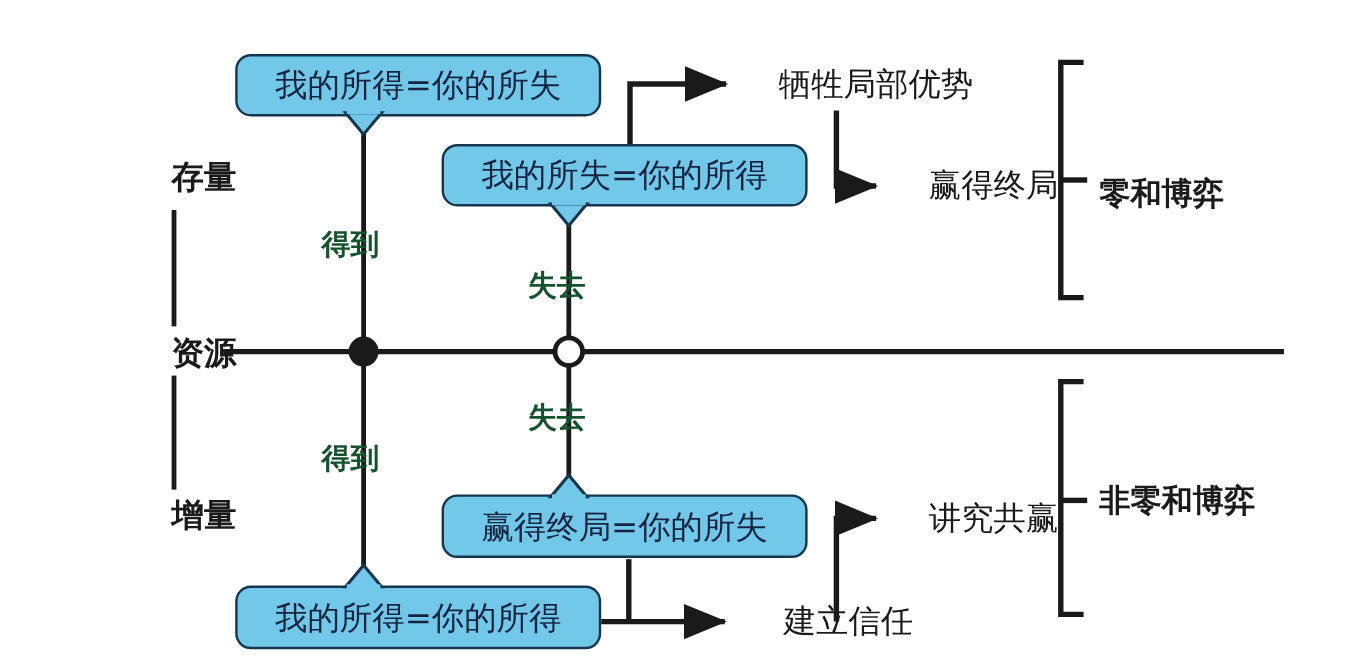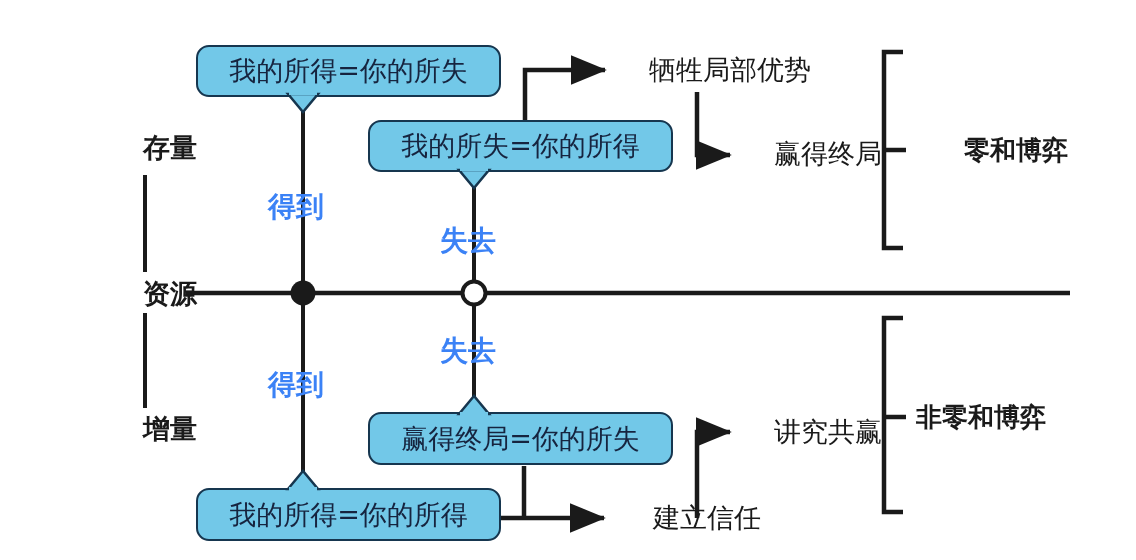--- a/index.html
+++ b/index.html
@@ -31,22 +31,22 @@
     font-size: 27px;
     color: #1a1a1a;
     white-space: nowrap;
     letter-spacing: 0px;
     margin-left: 32px;
   }
   .flow-label {
     position: absolute;
     font-family: Liberation Mono, monospace;
     font-weight: bold;
-    font-size: 28px;
-    color: #3b82f6;
+    font-size: 24px;
+    color: #14532d;
     white-space: nowrap;
   }
   .outcome-label {
     position: absolute;
     font-family: "DejaVu Serif", "Liberation Serif", serif;
     font-weight: normal;
     font-size: 27px;
     color: #1a1a1a;
     white-space: nowrap;
     margin-left: 32px;
@@ -156,17 +156,17 @@
   <div class="flow-label" style="left:440px; top:332px;">失去</div>
 
   <div class="outcome-label" style="left:617px; top:52px;">牺牲局部优势</div>
 
   <div class="outcome-label" style="left:742px; top:136px;">赢得终局</div>
 
   <div class="outcome-label" style="left:742px; top:414px;">讲究共赢</div>
 
   <div class="outcome-label" style="left:621px; top:500px;">建立信任</div>
 
-  <div class="group-label" style="left:916px; top:133px;margin-left:48px;">零和博弈</div>
+  <div class="group-label" style="left:916px; top:144px;">零和博弈</div>
 
   <div class="group-label" style="left:916px; top:400px;">非零和博弈</div>
 
 </div>
 
 </body></html>

